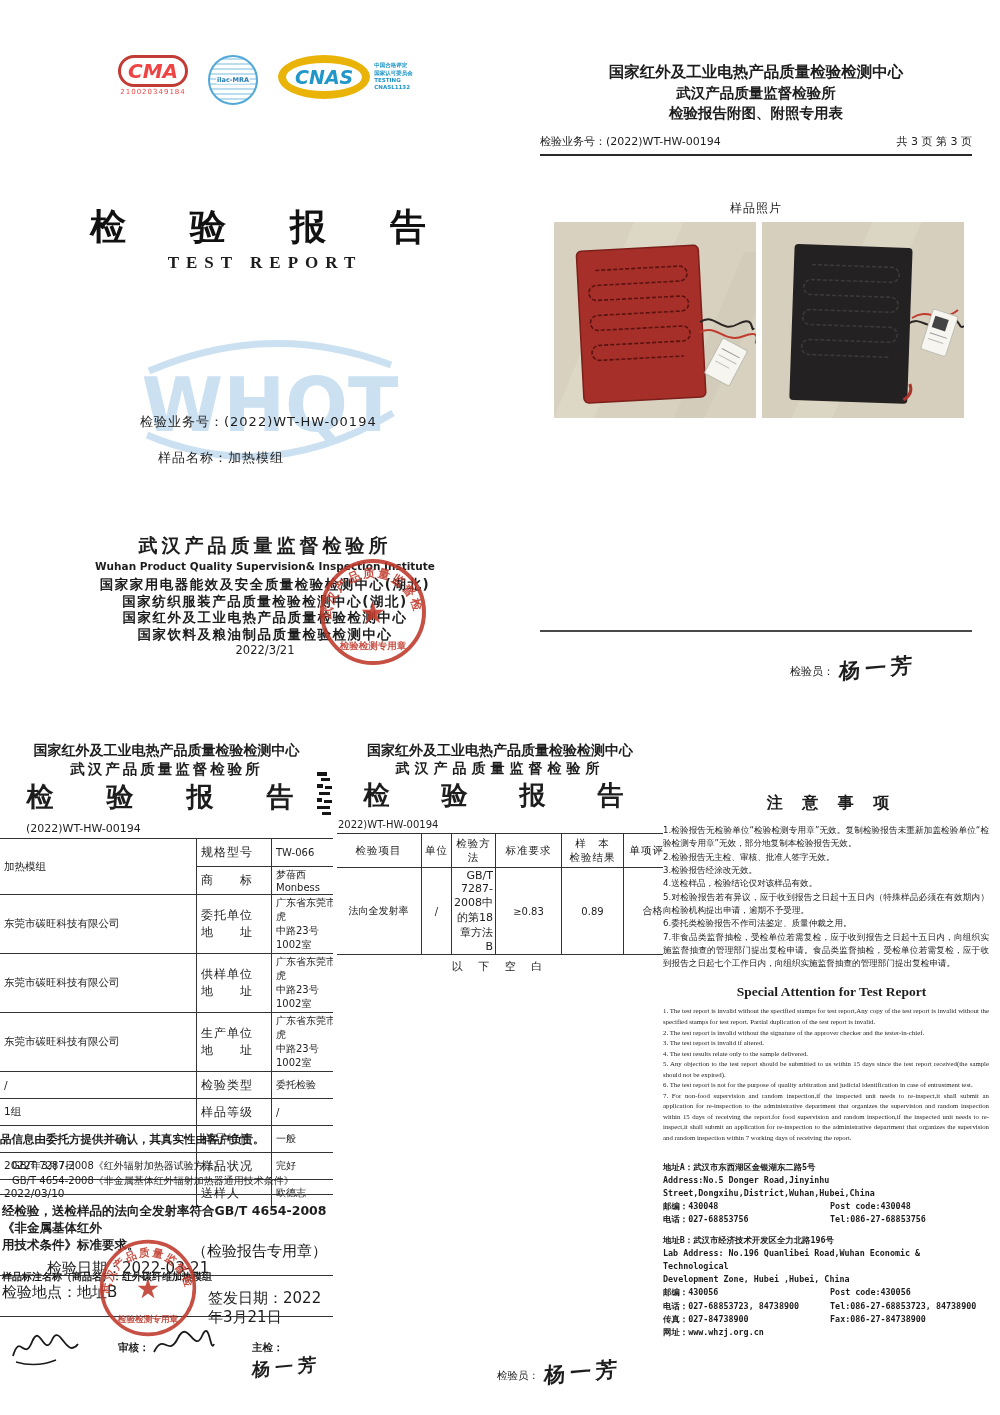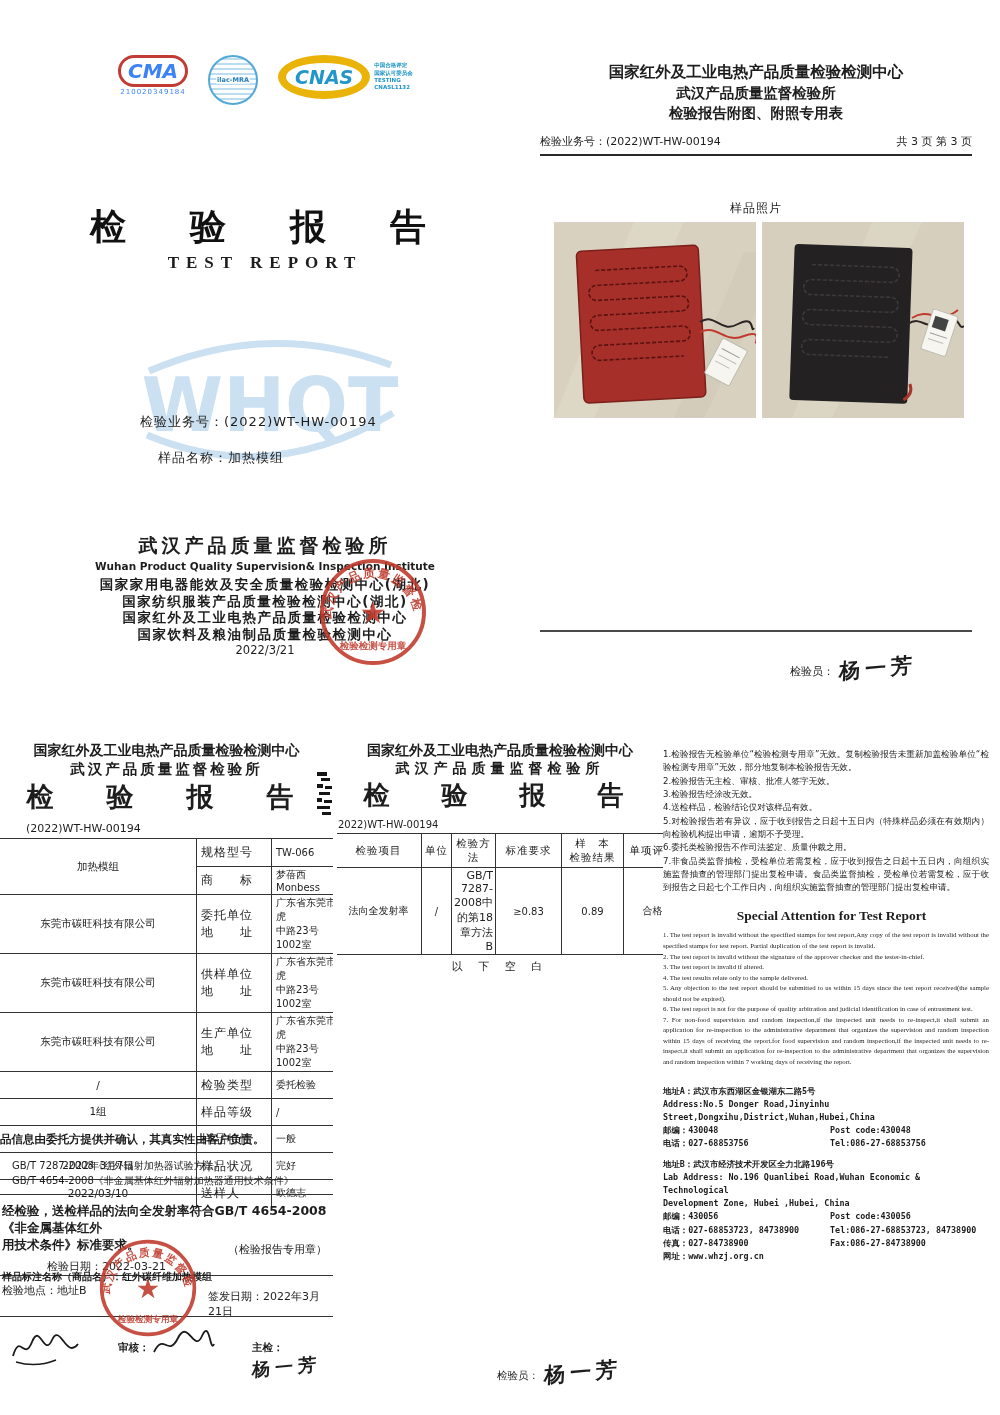--- a/index.html
+++ b/index.html
@@ -5,21 +5,21 @@
   html,body{margin:0;padding:0;background:#888;}
   .sheet{position:relative;width:1000px;height:1415px;background:#fff;margin:0 auto;
          overflow:hidden;font-family:"DejaVu Sans","Liberation Sans",sans-serif;color:#1d1d1d;}
   .abs{position:absolute;}
   .ctr{text-align:center;}
   .pre{white-space:pre-line;}
 
   
   #cover{left:40px;top:55px;width:450px;height:640px;}
   .logos{position:absolute;left:78px;top:0;display:flex;gap:20px;align-items:flex-start;}
-  .cma-box{color:#3b82f6;text-align:center;}
+  .cma-box{color:#ef4444;text-align:center;}
   .cma-mark{border:3px solid #c23b35;border-radius:16px;padding:0 7px;font-weight:bold;
             font-style:italic;font-size:20px;line-height:26px;}
   .cma-num{font-size:7px;letter-spacing:1px;margin-top:1px;}
   .globe{width:46px;height:46px;border-radius:50%;border:2px solid #52a8d8;position:relative;
          background:repeating-linear-gradient(0deg,#fff 0 3px,#bcdcf0 3px 5px);
          display:flex;align-items:center;justify-content:center;}
   .globe span{background:rgba(255,255,255,.75);color:#2b7fb8;font-size:6.5px;font-weight:bold;padding:0 1px;}
   .cnas-wrap{display:flex;gap:4px;align-items:center;color:#2196c9;}
   .cnas-mark{border:8px solid #eab308;border-radius:50%;padding:3px 9px;font-weight:bold;
              font-style:italic;font-size:19px;}
@@ -51,30 +51,30 @@
         transform:rotate(-5deg) skewX(-8deg);}
 
   
   #detail{left:0;top:738px;width:333px;height:677px;overflow:hidden;}
   .dp-h1{font-size:14px;font-weight:bold;}
   .dp-h2{font-size:14.5px;font-weight:bold;letter-spacing:3px;}
   .dp-title{font-size:27px;font-weight:bold;letter-spacing:13px;}
   .dp-order{font-size:11px;}
   .dtable{border-collapse:collapse;width:340px;table-layout:fixed;}
   .dtable td{padding:1px 4px;vertical-align:middle;overflow:hidden;}
-  .dtable .lc{width:188px;font-size:10.5px;text-align:center;}
+  .dtable .lc{width:188px;font-size:10.5px;}
   .dtable .lab{width:66px;border-left:1.5px solid #333;font-size:12px;letter-spacing:1px;}
   .dtable .val{border-left:1.5px solid #333;font-size:10px;white-space:pre-line;}
   .dtable tr.rt>td{border-top:1.5px solid #333;}
   .h25{height:25px;} .h36{height:34px;} .h26{height:24px;}
   .dp-note{font-size:11.5px;font-weight:600;}
   .dp-std{font-size:10px;line-height:15px;}
   .dline{border-top:1.5px solid #333;width:100%;}
   .dp-con{font-size:12.5px;font-weight:600;line-height:17px;}
-  .dp-small{font-size:11px;}
+  .dp-small{font-size:15px;}
   .sig-label{font-size:10.5px;font-weight:600;}
 
   
   #result{left:337px;top:738px;width:326px;height:240px;overflow:hidden;}
   .rp-h2{font-size:14px;font-weight:bold;letter-spacing:5px;}
   .rp-title{font-size:26px;font-weight:bold;letter-spacing:13px;}
   .rp-order{font-size:10px;margin-left:-3px;}
   .rtable{border-collapse:collapse;table-layout:fixed;width:346px;font-size:10px;text-align:center;margin-left:-2px;}
   .rtable td{border:1.5px solid #333;padding:1px 2px;vertical-align:middle;}
   .rtable .hd{font-size:10.5px;letter-spacing:1px;white-space:pre-line;}
@@ -380,20 +380,21 @@
         <td>0.89</td>
         <td>合格</td>
       </tr>
     </tbody>
       </table>
     <div class="ctr blank-note" style="margin-top:4px;">以 下 空 白</div>
     <div class="dline" style="margin-top:4px;"></div>
   </div>
 
   <div class="abs" id="notice">
+    <div class="ctr nt-title" style="margin-top:55px;">注 意 事 项</div>
     <div style="margin-top:10px;width:326px;">
       <div class="nt-item">1.检验报告无检验单位“检验检测专用章”无效。复制检验报告未重新加盖检验单位“检验检测专用章”无效，部分地复制本检验报告无效。</div>
       <div class="nt-item">2.检验报告无主检、审核、批准人签字无效。</div>
       <div class="nt-item">3.检验报告经涂改无效。</div>
       <div class="nt-item">4.送检样品，检验结论仅对该样品有效。</div>
       <div class="nt-item">5.对检验报告若有异议，应于收到报告之日起十五日内（特殊样品必须在有效期内）向检验机构提出申请，逾期不予受理。</div>
       <div class="nt-item">6.委托类检验报告不作司法鉴定、质量仲裁之用。</div>
       <div class="nt-item">7.非食品类监督抽检，受检单位若需复检，应于收到报告之日起十五日内，向组织实施监督抽查的管理部门提出复检申请。食品类监督抽检，受检单位若需复检，应于收到报告之日起七个工作日内，向组织实施监督抽查的管理部门提出复检申请。</div>
     </div>
 

